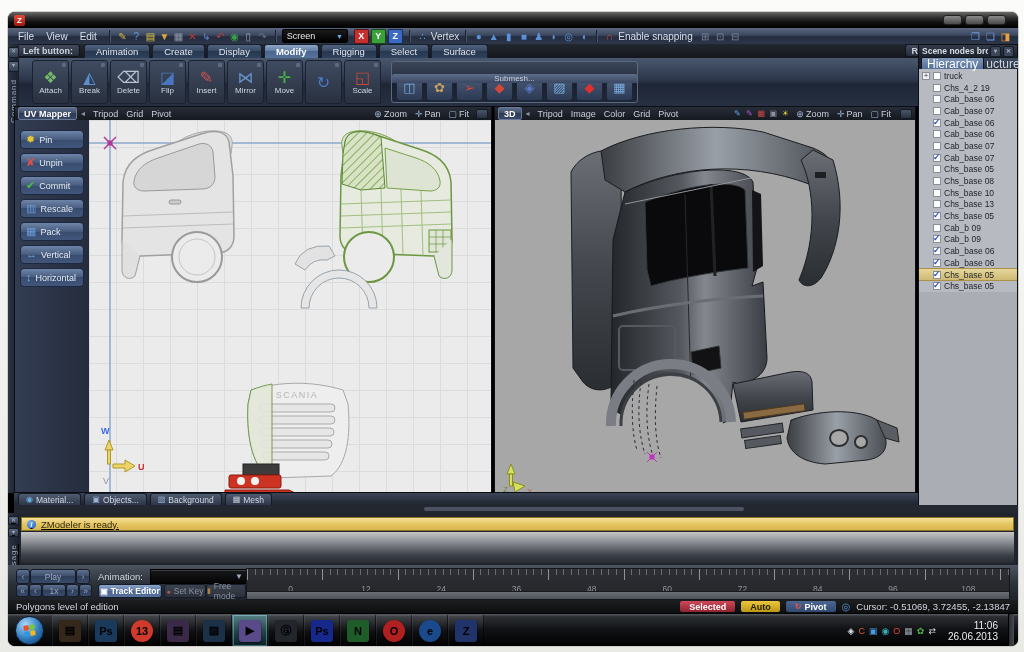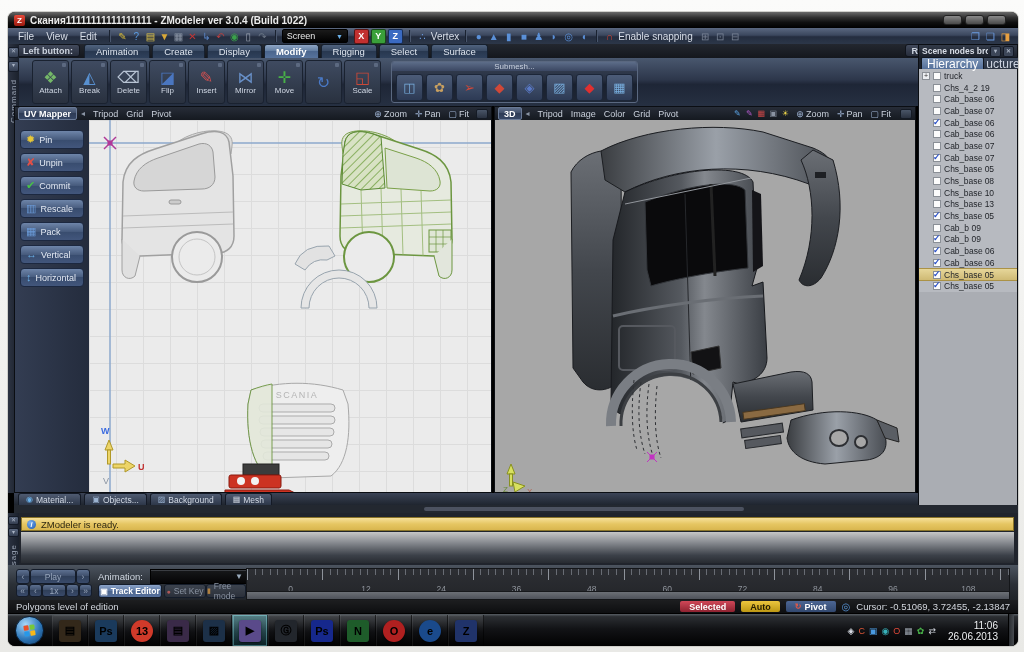--- a/index.html
+++ b/index.html
@@ -36,21 +36,21 @@
   
   .toolbar{left:0;top:46px;width:100%;height:48px;background:linear-gradient(#49576e,#2d374b 45%,#1e2636 55%,#263042);
            display:flex;align-items:center;padding-left:24px;box-sizing:border-box;}
   .tool{width:35px;height:42px;margin-right:2px;border-radius:3px;background:linear-gradient(#3f4b61,#29313f);
         border:1px solid #1a2230;display:flex;flex-direction:column;align-items:center;justify-content:center;position:relative;}
   .tool::after{content:"";position:absolute;top:2px;right:2px;width:4px;height:4px;background:#6a7890;border-radius:1px;opacity:.7;}
   .tool .tglyph{font-size:16px;line-height:17px;}
   .tool .tlabel{font-size:8px;color:#cfd6e2;line-height:9px;}
   .group{position:relative;height:42px;margin-left:8px;border:1px solid #5a6880;border-radius:3px;
          background:rgba(0,0,0,.14);padding:11px 4px 0 4px;display:flex;gap:3px;align-items:center;box-sizing:border-box;}
-  .group-label{position:absolute;top:0;left:0;right:0;height:9px;font-size:8px;color:#c9d1de;text-align:center;
+  .group-label{position:absolute;top:12px;left:0;right:0;height:9px;font-size:8px;color:#c9d1de;text-align:center;
                background:linear-gradient(#5d6d89,#3b4762);border-radius:2px 2px 0 0;line-height:9px;}
   .sub-tool{width:25px;height:25px;border-radius:3px;background:linear-gradient(#4c5c78,#2d3a54);border:1px solid #1c2638;
             display:flex;align-items:center;justify-content:center;font-size:13px;}
   
   .vstrip{width:11px;background:linear-gradient(90deg,#2c3342,#1b212c);display:flex;flex-direction:column;align-items:center;gap:3px;padding-top:3px;box-sizing:border-box;}
   .vstrip .sbtn{width:9px;height:9px;background:linear-gradient(#5a677e,#333d50);border:1px solid #141a26;border-radius:2px;
                 color:#aab4c4;font-size:6px;line-height:7px;text-align:center;}
   .vtext{writing-mode:vertical-rl;transform:rotate(180deg);font-size:8px;color:#9aa4b4;letter-spacing:1px;margin-top:4px;}
   
   .panel{border:1px solid #0b0e13;box-sizing:border-box;background:#10131a;}
@@ -96,21 +96,21 @@
   
   .dockrow{left:6px;top:481px;width:904px;height:12px;background:linear-gradient(#3b4356,#1f252f);display:flex;
            align-items:flex-end;padding-left:4px;box-sizing:border-box;gap:3px;}
   .dtab{height:11px;background:linear-gradient(#4f5b71,#2d3749);border:1px solid #141a26;border-bottom:0;border-radius:3px 3px 0 0;
         color:#d3dae5;font-size:8.5px;display:flex;align-items:center;gap:3px;padding:0 7px;}
   .dtab.active{background:linear-gradient(#6a7archa,#3a4256);}
   .dtab .dico{font-size:8px;}
   .scrollstrip{left:6px;top:493px;width:1004px;height:8px;background:#232830;}
   .scrollstrip .handle{position:absolute;left:410px;top:2px;width:320px;height:4px;background:#4c5260;border-radius:2px;}
   
-  .msgpanel{left:0;top:501px;width:1010px;height:52px;background:#20242c;display:flex;}
+  .msgpanel{left:0;top:501px;width:1010px;height:52px;background:#20242c;display:flex;text-decoration:underline;}
   .msg-body{flex:1;display:flex;flex-direction:column;}
   .msg-bar{height:12px;margin:4px 4px 0 2px;background:linear-gradient(#f6e09a,#e6c662 50%,#d9b64f);
            border:1px solid #8a7428;display:flex;align-items:center;gap:5px;padding:0 5px;font-size:9.5px;color:#2d2712;}
   .info-ic{width:9px;height:9px;border-radius:50%;background:radial-gradient(circle at 35% 30%,#7ab0f0,#1c56b0);
            color:#fff;font-size:7px;font-weight:bold;display:flex;align-items:center;justify-content:center;font-style:italic;}
   .msg-log{flex:1;margin:1px 4px 2px 2px;background:linear-gradient(#c6c6c6,#8f9297 30%,#3c4149 75%,#272b31);}
   
   .animbar{left:0;top:553px;width:1010px;height:35px;background:linear-gradient(#4c545f,#2b3037 55%,#1f2329);display:flex;}
   .gbtn{background:linear-gradient(#5d7090,#3c4c68 50%,#30405a 50%,#394a6a);border:1px solid #141c2a;border-radius:3px;
         color:#97a5bb;font-size:8.5px;display:flex;align-items:center;justify-content:center;gap:3px;}
@@ -154,21 +154,20 @@
   .clock{color:#f0f2f5;font-size:10px;text-align:right;line-height:11px;margin:0 6px 0 8px;text-shadow:0 1px 1px #000;}
   .nub{width:5px;height:33px;background:linear-gradient(90deg,#2a2d31,#474b50);border-left:1px solid #000;}
 </style>
 </head>
 <body>
 
 <div class="desktop">
 
   <div class="abs titlebar">
     <span class="appico">Z</span>
-    <span>Скания11111111111111111 - ZModeler ver 3.0.4 (Build 1022)</span>
     <span class="winbtns">
       <span class="winbtn"></span>
       <span class="winbtn"></span>
       <span class="winbtn"></span>
     </span>
   </div>
 
   <div class="abs menubar">
     <span style="display:flex">
       <span class="menu-item">File</span>

